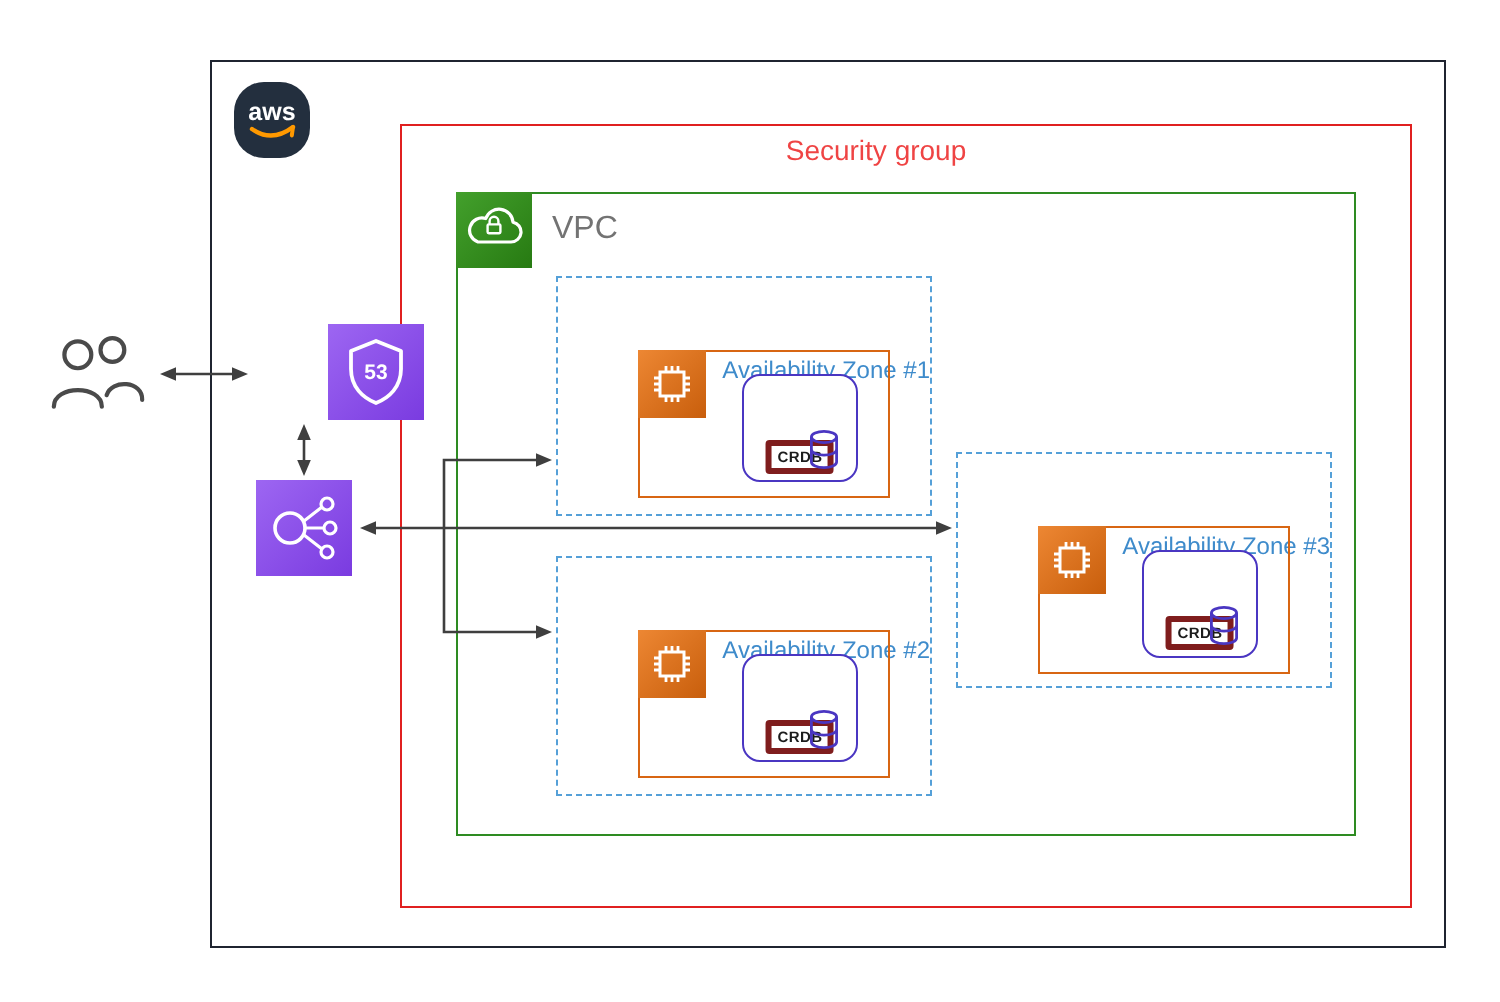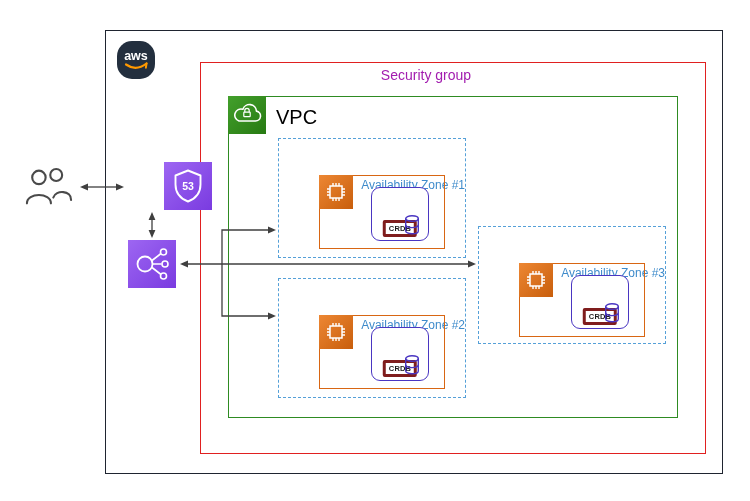--- a/index.html
+++ b/index.html
@@ -4,25 +4,25 @@
 <style>
   * { margin:0; padding:0; box-sizing:border-box; }
   body { font-family:"Liberation Sans", sans-serif; background:#ffffff; }
   .canvas { position:relative; width:750px; height:501px; background:#fff; overflow:hidden; }
   .abs { position:absolute; }
 
   .outer-box { left:105px; top:30px; width:618px; height:444px; border:1.5px solid #1f2430; }
   .aws-logo { left:117px; top:41px; width:38px; height:38px; background:#232F3E;border-radius:15px; }
 
   .sg-box { left:200px; top:62px; width:506px; height:392px; border:1.2px solid #E02020; }
-  .sg-label { left:196px; top:67px; width:460px; text-align:center; color:#a21caf; font-size:14px; }
+  .sg-label { left:208px; top:67px; width:460px; text-align:center; color:#ef4444; font-size:14px; }
 
   .vpc-box { left:228px; top:96px; width:450px; height:322px; border:1.5px solid #2E8B22; }
   .vpc-icon { left:228px; top:96px; width:38px; height:38px; background:linear-gradient(135deg,#43A02C,#277A12); }
-  .vpc-label { left:276px; top:106px; color:#000000; font-size:20px; }
+  .vpc-label { left:276px; top:106px; color:#737373; font-size:16px; }
 
   .az { border:1.5px dashed #55A0D8; }
   .az1 { left:278px; top:138px; width:188px; height:120px; }
   .az2 { left:278px; top:278px; width:188px; height:120px; }
   .az3 { left:478px; top:226px; width:188px; height:118px; }
   .az-label { position:absolute; top:7px; left:0; right:0; text-align:right; color:#3E8BCB; font-size:12px;margin-top:32px; }
 
   .instance-box { position:absolute; left:40px; top:36px; width:126px; height:74px; border:1px solid #D86613; }
   .ec2-icon { position:absolute; left:40px; top:36px; width:34px; height:34px; background:linear-gradient(135deg,#ED8733,#C85E0C); }
 

